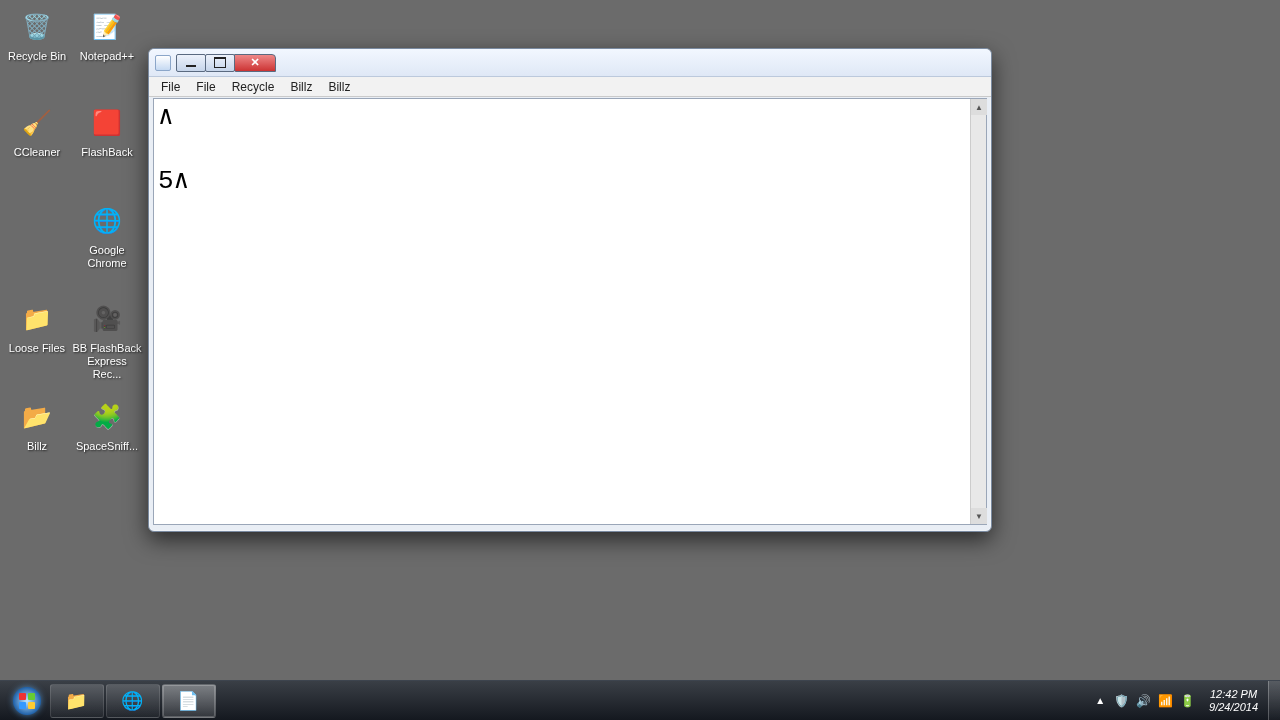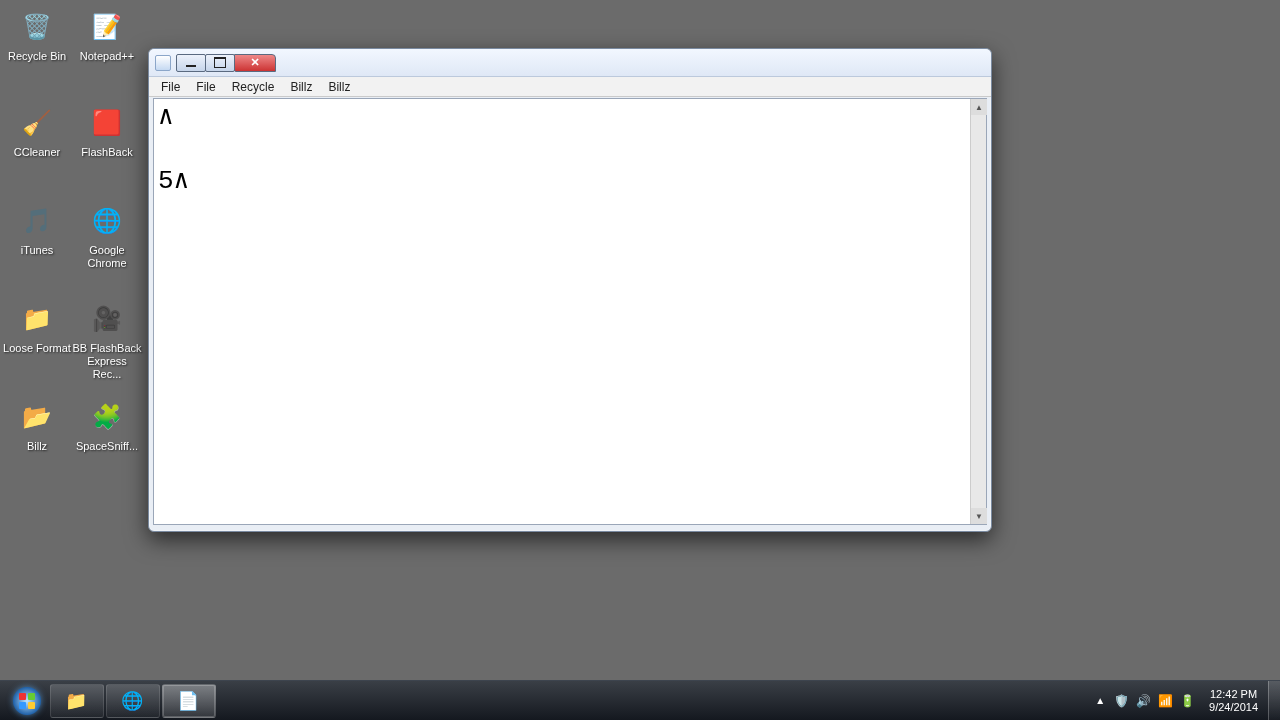--- a/index.html
+++ b/index.html
@@ -48,21 +48,21 @@
   .start { width:42px; height:34px; display:flex; align-items:center; justify-content:center; cursor:pointer; }
   .start svg { filter:drop-shadow(0 0 3px rgba(100,180,255,.6)); }
   .tbtn { width:54px; height:34px; margin-left:2px; border:1px solid rgba(255,255,255,.12);
           border-radius:3px; display:flex; align-items:center; justify-content:center;
           background:linear-gradient(rgba(255,255,255,.18),rgba(255,255,255,.05)); cursor:pointer; }
   .tbtn.active { background:linear-gradient(rgba(255,255,255,.35),rgba(255,255,255,.12));
                  box-shadow:0 0 0 1px rgba(255,255,255,.2) inset; }
   .tray { position:absolute; right:0; height:40px; display:flex; align-items:center; color:#fff; font-size:11px; }
   .tray .chev { padding:0 6px; cursor:pointer; font-size:10px;}
   .tray .ticon { width:18px; height:18px; margin:0 2px; display:flex; align-items:center; justify-content:center; font-size:12px;}
-  .clock { text-align:center; line-height:13px; padding:0 10px; }
+  .clock { text-align:center; line-height:13px; padding:0 10px;font-style:italic; }
   .showdt { width:12px; height:40px; border-left:1px solid rgba(255,255,255,.25);
             background:linear-gradient(rgba(255,255,255,.15),rgba(255,255,255,.02)); cursor:pointer;}
 
   
   .gen { font-size:24px; }
 </style>
 </head>
 <body>
 
 <div class="desktop" id="desktop">
@@ -75,31 +75,27 @@
       <div class="lbl">Notepad++</div>
     </div>
     <div class="dicon" style="left: 2px; top: 102px;">
       <div class="ico gen">🧹</div>
       <div class="lbl">CCleaner</div>
     </div>
     <div class="dicon" style="left: 72px; top: 102px;">
       <div class="ico gen">🟥</div>
       <div class="lbl">FlashBack</div>
     </div>
-    <div class="dicon" style="left: 2px; top: 200px;">
-      <div class="ico gen">🎵</div>
-      <div class="lbl">iTunes</div>
-    </div>
     <div class="dicon" style="left: 72px; top: 200px;">
       <div class="ico gen">🌐</div>
       <div class="lbl">Google Chrome</div>
     </div>
     <div class="dicon" style="left: 2px; top: 298px;">
       <div class="ico gen">📁</div>
-      <div class="lbl">Loose Format</div>
+      <div class="lbl">Loose Files</div>
     </div>
     <div class="dicon" style="left: 72px; top: 298px;">
       <div class="ico gen">🎥</div>
       <div class="lbl">BB FlashBack Express Rec...</div>
     </div>
     <div class="dicon" style="left: 2px; top: 396px;">
       <div class="ico gen">📂</div>
       <div class="lbl">Billz</div>
     </div>
     <div class="dicon" style="left: 72px; top: 396px;">

